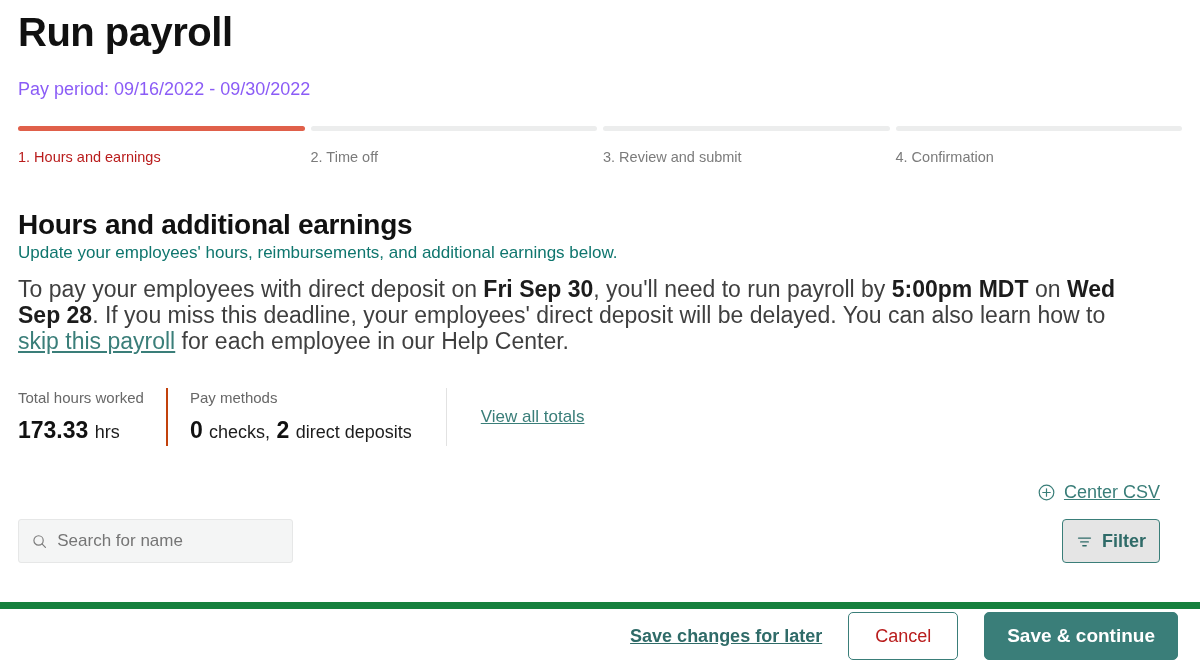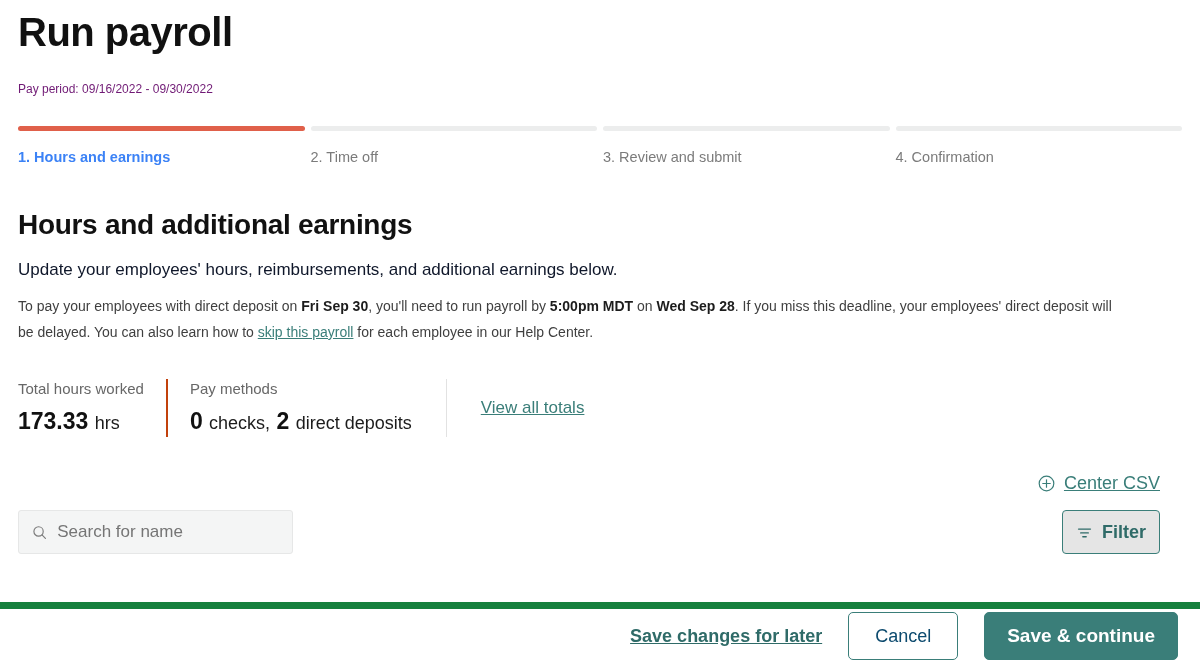--- a/index.html
+++ b/index.html
@@ -23,22 +23,22 @@
   .title {
     font-size: 40px;
     font-weight: 700;
     letter-spacing: -0.5px;
     color: #111111;
     margin: 0;
     padding-top: 6px;
     line-height: 52px;
   }
   .pay-period {
-    font-size: 12px;
-    color: #701a75;
+    font-size: 18px;
+    color: #8b5cf6;
     margin-top: 20px;
     line-height: 22px;
   }
 
   
   .stepper { margin-top: 26px; }
   .stepper-tracks {
     display: flex;
     gap: 6px;
   }
@@ -55,41 +55,40 @@
     gap: 6px;
     margin-top: 17px;
   }
   .step-label {
     flex: 1 1 0;
     font-size: 14.5px;
     color: #7b7b7b;
     line-height: 18px;
   }
   .step-label.active {
-    color: #3b82f6;
-    font-weight: 700;
+    color: #b91c1c;
+    font-weight: 400;
   }
 
   
   .section-title {
     font-size: 28px;
     font-weight: 700;
     letter-spacing: -0.3px;
     color: #111111;
     margin: 42px 0 0 0;
     line-height: 34px;
   }
   .section-sub {
     font-size: 17px;
-    color: #0f172a;
-    margin-top: 17px;
+    color: #0f766e;
     line-height: 22px;
   }
   .deadline {
-    font-size: 14px;
+    font-size: 23px;
     color: #3f3f3f;
     margin-top: 12px;
     line-height: 26px;
     max-width: 1110px;
   }
   .deadline b { font-weight: 700; color: #1c1c1c; }
   a.teal-link {
     color: #3a7e79;
     text-decoration: underline;
     cursor: pointer;
@@ -251,21 +250,21 @@
     cursor: pointer;
     padding: 0;
   }
   .btn-secondary {
     min-width: 110px;
     height: 48px;
     padding: 0 22px;
     background: #ffffff;
     border: 1px solid #3a7e79;
     border-radius: 5px;
-    color: #0c4a6e;
+    color: #b91c1c;
     font-family: "Liberation Sans", sans-serif;
     font-size: 18px;
     font-weight: 400;
     cursor: pointer;
   }
   .btn-primary {
     min-width: 188px;
     height: 48px;
     padding: 0 22px;
     background: #3a7e79;

